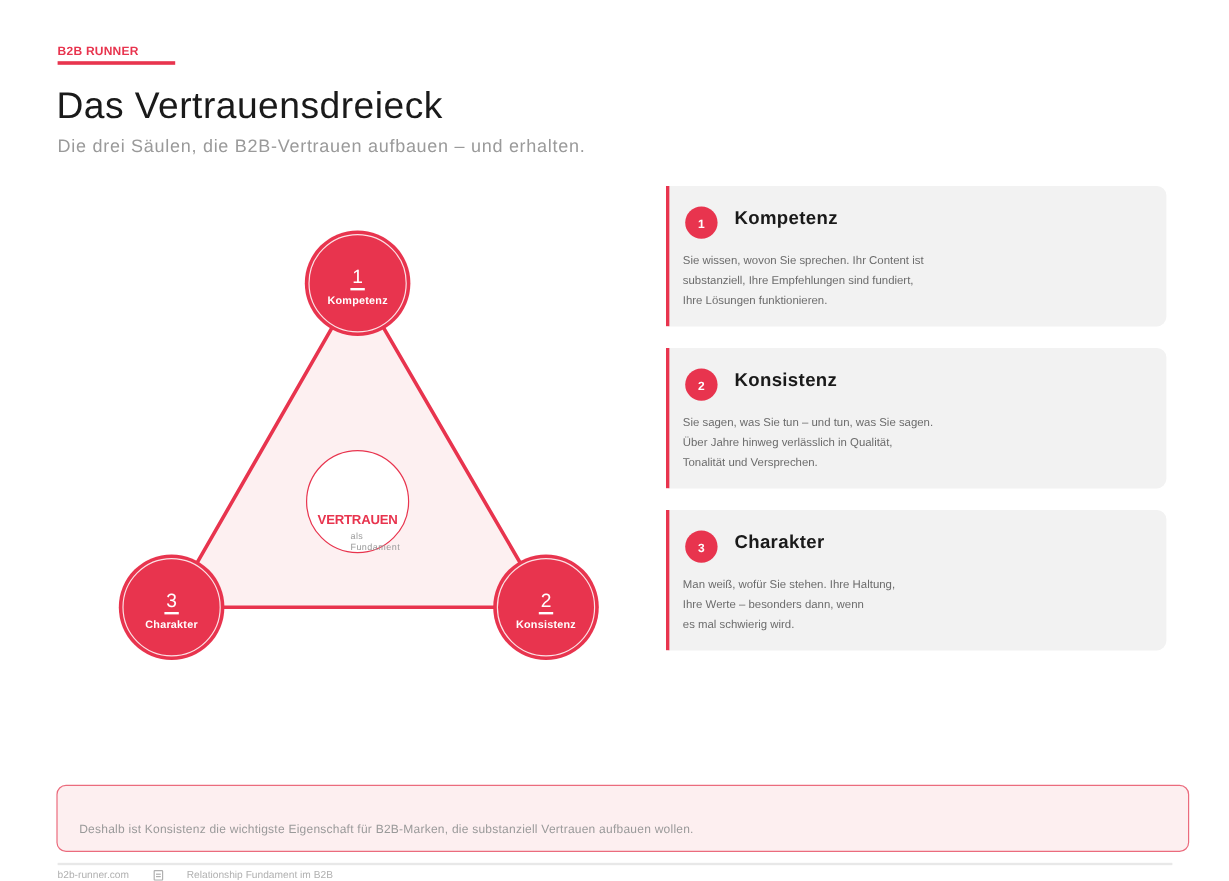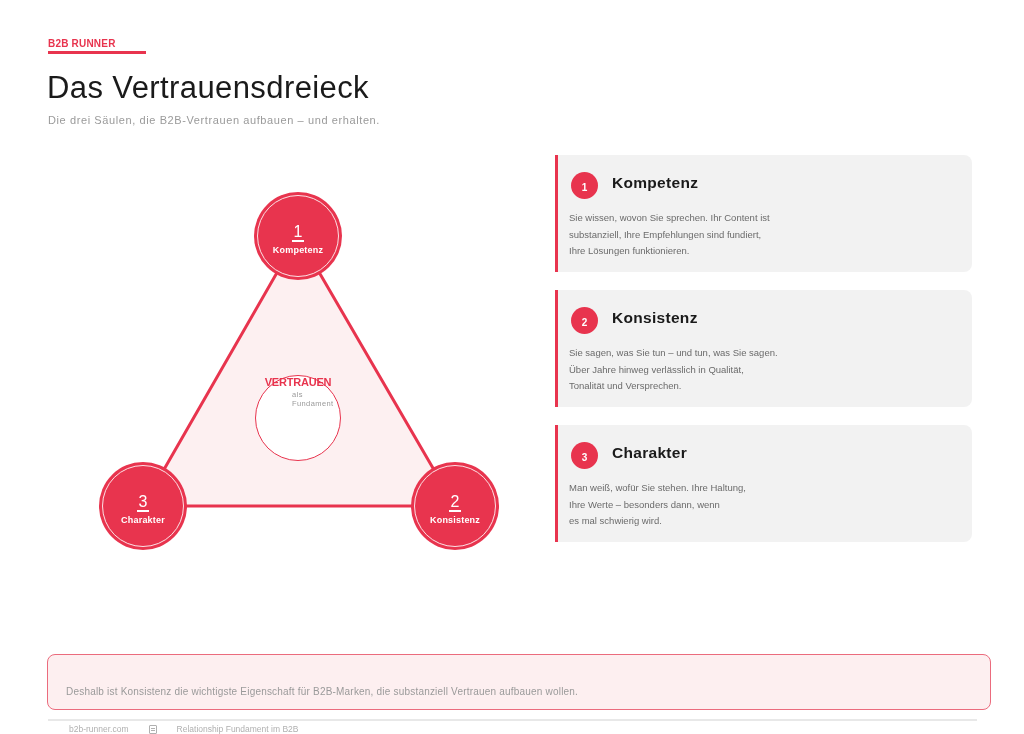--- a/index.html
+++ b/index.html
@@ -2,49 +2,49 @@
 <html><head>
   <meta charset="utf-8">
   <style>
     * { box-sizing: border-box; margin: 0; padding: 0; }
     html, body { width: 1024px; height: 734px; background: #ffffff; overflow: hidden; }
     body { position: relative; font-family: "Liberation Sans", "DejaVu Sans", sans-serif; color: #1a1a1a; }
 
     .brand { position: absolute; left: 48px; top: 38px; font-size: 10px; font-weight: 700; color: #e8344e; letter-spacing: 0.2px; }
     .brand-bar { position: absolute; left: 48px; top: 51px; width: 98px; height: 3px; background: #e8344e; }
     .title { position: absolute; left: 47px; top: 70px; font-size: 31px; font-weight: 400; color: #1a1a1a; letter-spacing: 0.4px; }
-    .subtitle { position: absolute; left: 48px; top: 114px; font-size: 11px; color: #9a9a9a; letter-spacing: 0.6px; }
+    .subtitle { position: absolute; left: 48px; top: 114px; font-size: 15px; color: #9a9a9a; letter-spacing: 0.6px; }
 
     .diagram { position: absolute; left: 0; top: 0; width: 560px; height: 600px; }
     .diagram svg { position: absolute; left: 0; top: 0; }
 
     .node { position: absolute; width: 88px; height: 88px; border-radius: 50%; background: #e8344e;
             display: flex; flex-direction: column; align-items: center; justify-content: center; color: #fff; }
     .node::after { content: ""; position: absolute; left: 3px; top: 3px; right: 3px; bottom: 3px; border-radius: 50%; border: 1px solid rgba(255,255,255,0.85); }
     .node .num { font-size: 16px; font-weight: 400; line-height: 16px; border-bottom: 2px solid #fff; padding: 0 2px; margin-top: 6px; }
     .node .lbl { font-size: 9px; font-weight: 700; margin-top: 3px; letter-spacing: 0.2px; }
 
     .center { position: absolute; left: 255px; top: 375px; width: 86px; height: 86px; border-radius: 50%; background: #fff;
-              border: 1.5px solid #e8344e; display: flex; flex-direction: column; align-items: center; justify-content: flex-start; }
+              border: 1.5px solid #e8344e; display: flex; flex-direction: column; align-items: center; justify-content: flex-end; }
     .center .c-title { font-size: 11px; font-weight: 700; color: #e8344e; letter-spacing: -0.2px; }
     .center .c-sub { font-size: 7.5px; color: #9a9a9a; margin-top: 2px; letter-spacing: 0.4px; margin-left: 36px; }
 
     .card { position: absolute; left: 555px; width: 417px; height: 117px; background: #f2f2f2; border-radius: 0 8px 8px 0;
             border-left: 3px solid #e8344e; }
     .card .badge { position: absolute; left: 13px; top: 17px; width: 27px; height: 27px; border-radius: 50%; background: #e8344e;
                    color: #fff; font-size: 10px; font-weight: 700; display: flex; align-items: center; justify-content: center; padding-top: 4px; }
     .card .c-head { position: absolute; left: 54px; top: 19px; font-size: 15.5px; font-weight: 700; color: #1a1a1a; letter-spacing: 0.3px; }
     .card .c-body { position: absolute; left: 11px; top: 55px; width: 300px; font-size: 9.5px; line-height: 16.5px; color: #6b6b6b; white-space: pre-line; }
 
     .quote { position: absolute; left: 47px; top: 654px; width: 944px; height: 56px; background: #fdeff0; border: 1px solid #eb6b7d; border-radius: 8px; }
     .quote .q-main { position: absolute; left: 18px; top: 11px; font-size: 10px; font-weight: 700; color: #e8344e; letter-spacing: 0.2px; }
     .quote .q-sub { position: absolute; left: 18px; top: 31px; font-size: 10px; color: #9a9a9a; letter-spacing: 0.2px; }
 
     .footer-line { position: absolute; left: 48px; top: 719px; width: 929px; height: 2px; background: #e8e8e8; }
-    .footer { position: absolute; left: 48px; top: 724px; font-size: 8.5px; color: #b0b0b0; display: flex; align-items: center; gap: 20px; margin-left: 21px; }
+    .footer { position: absolute; left: 48px; top: 724px; font-size: 8.5px; color: #b0b0b0; display: flex; align-items: center; gap: 20px; }
     .footer .ficon { display: inline-block; width: 8px; height: 9px; border: 1px solid #b0b0b0; border-radius: 1px; position: relative; }
     .footer .ficon::after { content: ""; position: absolute; left: 1px; top: 2px; width: 4px; height: 1px; background: #b0b0b0; box-shadow: 0 2px 0 #b0b0b0; }
   </style>
 </head>
 <body>
 
 <div class="brand">B2B RUNNER</div>
 <div class="brand-bar"></div>
 <h1 class="title">Das Vertrauensdreieck</h1>
 <div class="subtitle">Die drei Säulen, die B2B-Vertrauen aufbauen – und erhalten.</div>

